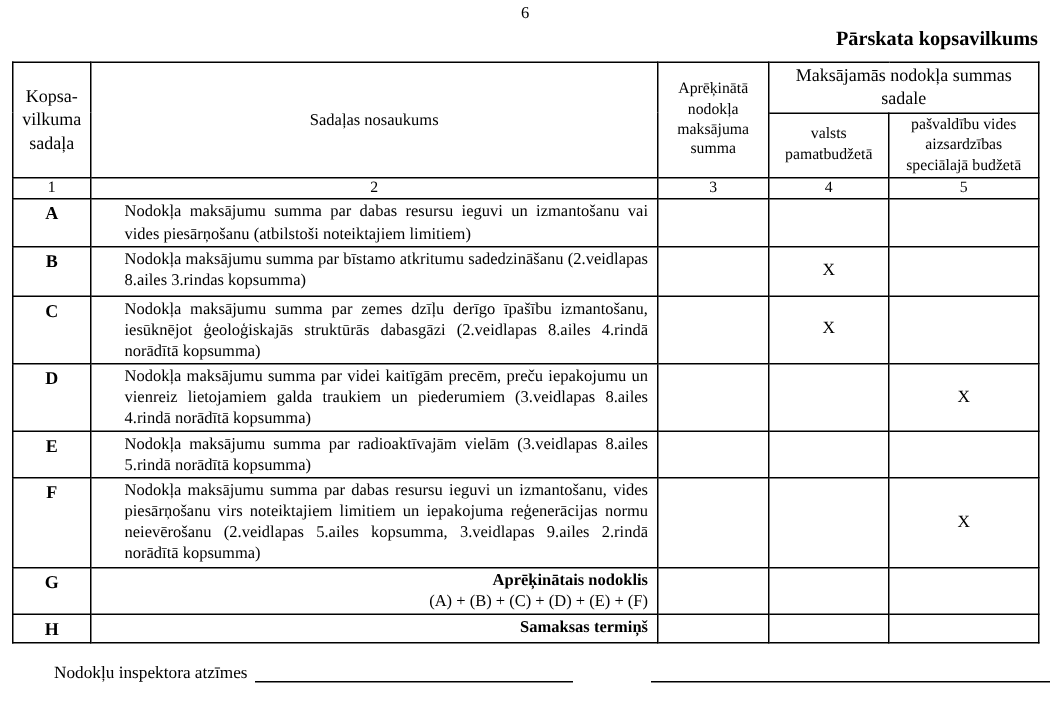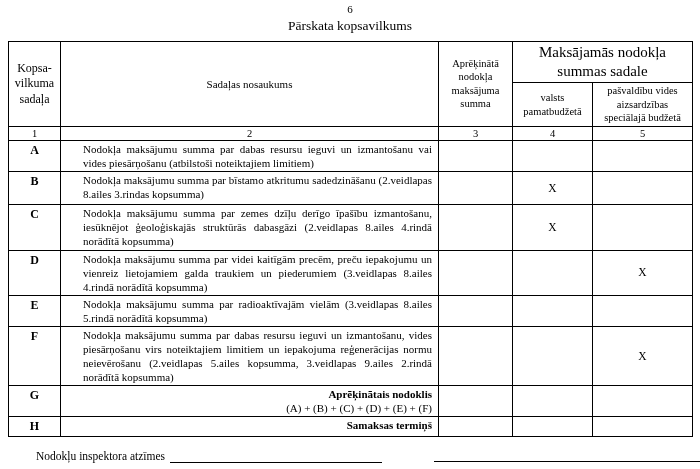--- a/index.html
+++ b/index.html
@@ -1,34 +1,34 @@
 <!DOCTYPE html>
 <html><head>
 <meta charset="utf-8">
 <style>
   * { margin:0; padding:0; box-sizing:border-box; }
   html,body { width:700px; height:469px; background:#fff; color:#000;
     font-family:"Liberation Serif", serif; overflow:hidden; }
   .page { padding:3px 8px 0 8px; }
   .page-number { text-align:center; font-size:11px; }
-  .title { text-align:center; font-size:13.5px; font-weight:normal; margin:3px 0 7px 0; }
+  .title { text-align:right; font-size:13.5px; font-weight:bold; margin:3px 0 7px 0; }
 
   table { border-collapse:collapse; width:684px; table-layout:fixed; }
   th, td { border:1px solid #000; font-size:11px; font-weight:normal;
     padding:1px 4px; vertical-align:top; line-height:1.28; }
   th { text-align:center; vertical-align:middle; white-space:pre-line; }
   .num-row td { text-align:center; font-size:10.5px; padding:0 2px; height:14px; vertical-align:middle; }
   td.letter { text-align:center; font-weight:bold; font-size:12px; padding-top:2px; }
   td.desc { text-align:justify; padding-left:22px; padding-right:6px; }
   td.desc.center { text-align:right; }
   td.mark { text-align:center; vertical-align:middle; font-size:11.5px; }
   .bold { font-weight:bold; }
 
   .footer { margin:13px 0 0 28px; width:664px; font-size:11.5px; }
-  .f-row1 { display:flex; align-items:center; }
+  .f-row1 { display:flex; align-items:flex-end; }
   .inspector-line { display:inline-block; width:212px; height:13px;
     border-bottom:1px solid #000; margin-left:5px; }
   .sig-block { margin-left:auto; width:266px; }
   .sig-line { height:11px; border-bottom:1px solid #000; }
   .sig-caption { font-size:8px; text-align:center; padding-top:1px; }
   .f-row2 { margin-top:11px; }
   .date-line { display:inline-block; width:84px; height:13px;
     border-bottom:1px solid #000; margin-left:5px; }
 </style>
 </head>
@@ -50,21 +50,21 @@
     <tbody>
         <tr>
       <th rowspan="2" style="font-size:12px">Kopsa-
 vilkuma
 sadaļa</th>
       <th rowspan="2">Sadaļas nosaukums</th>
       <th rowspan="2" style="font-size:10.5px">Aprēķinātā
 nodokļa
 maksājuma
 summa</th>
-      <th colspan="2" style="height:15px; font-size:15px">Maksājamās nodokļa summas sadale</th>
+      <th colspan="2" style="height:15px; font-size:12px">Maksājamās nodokļa summas sadale</th>
     </tr>
     <tr>
       <th style="font-size:10.5px">valsts
 pamatbudžetā</th>
       <th style="font-size:10.5px">pašvaldību vides
 aizsardzības
 speciālajā budžetā</th>
     </tr>
     <tr class="num-row">
       <td>1</td>

